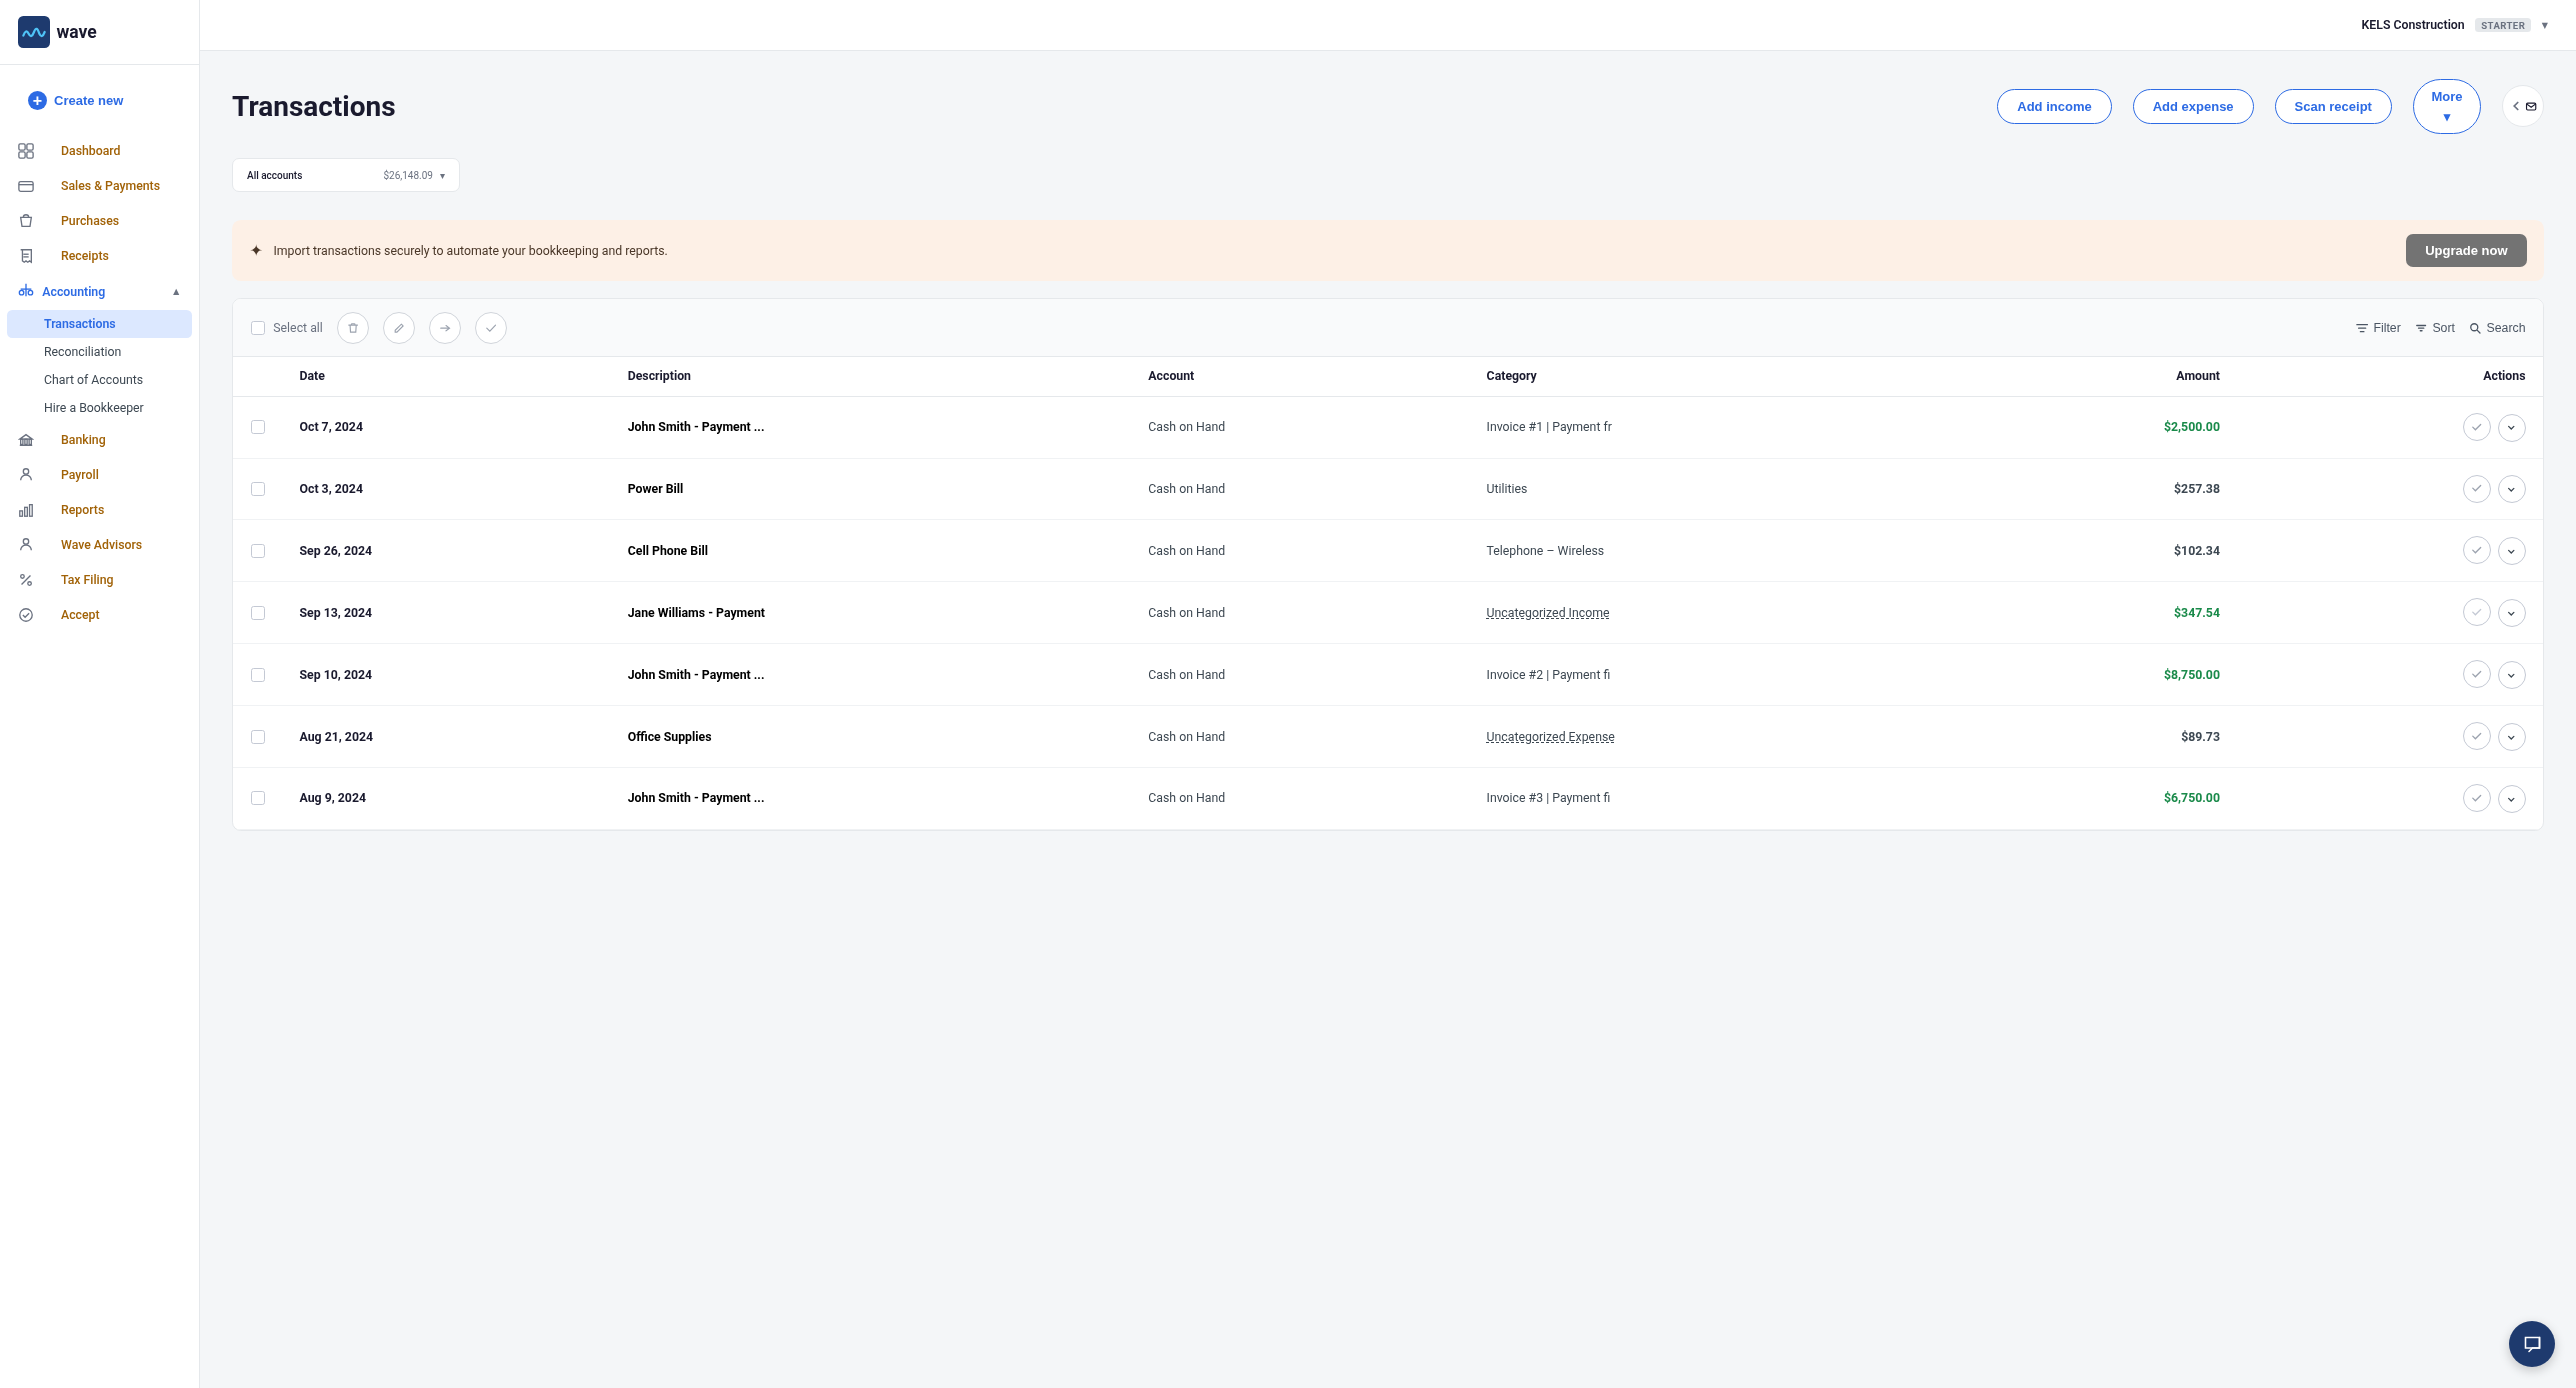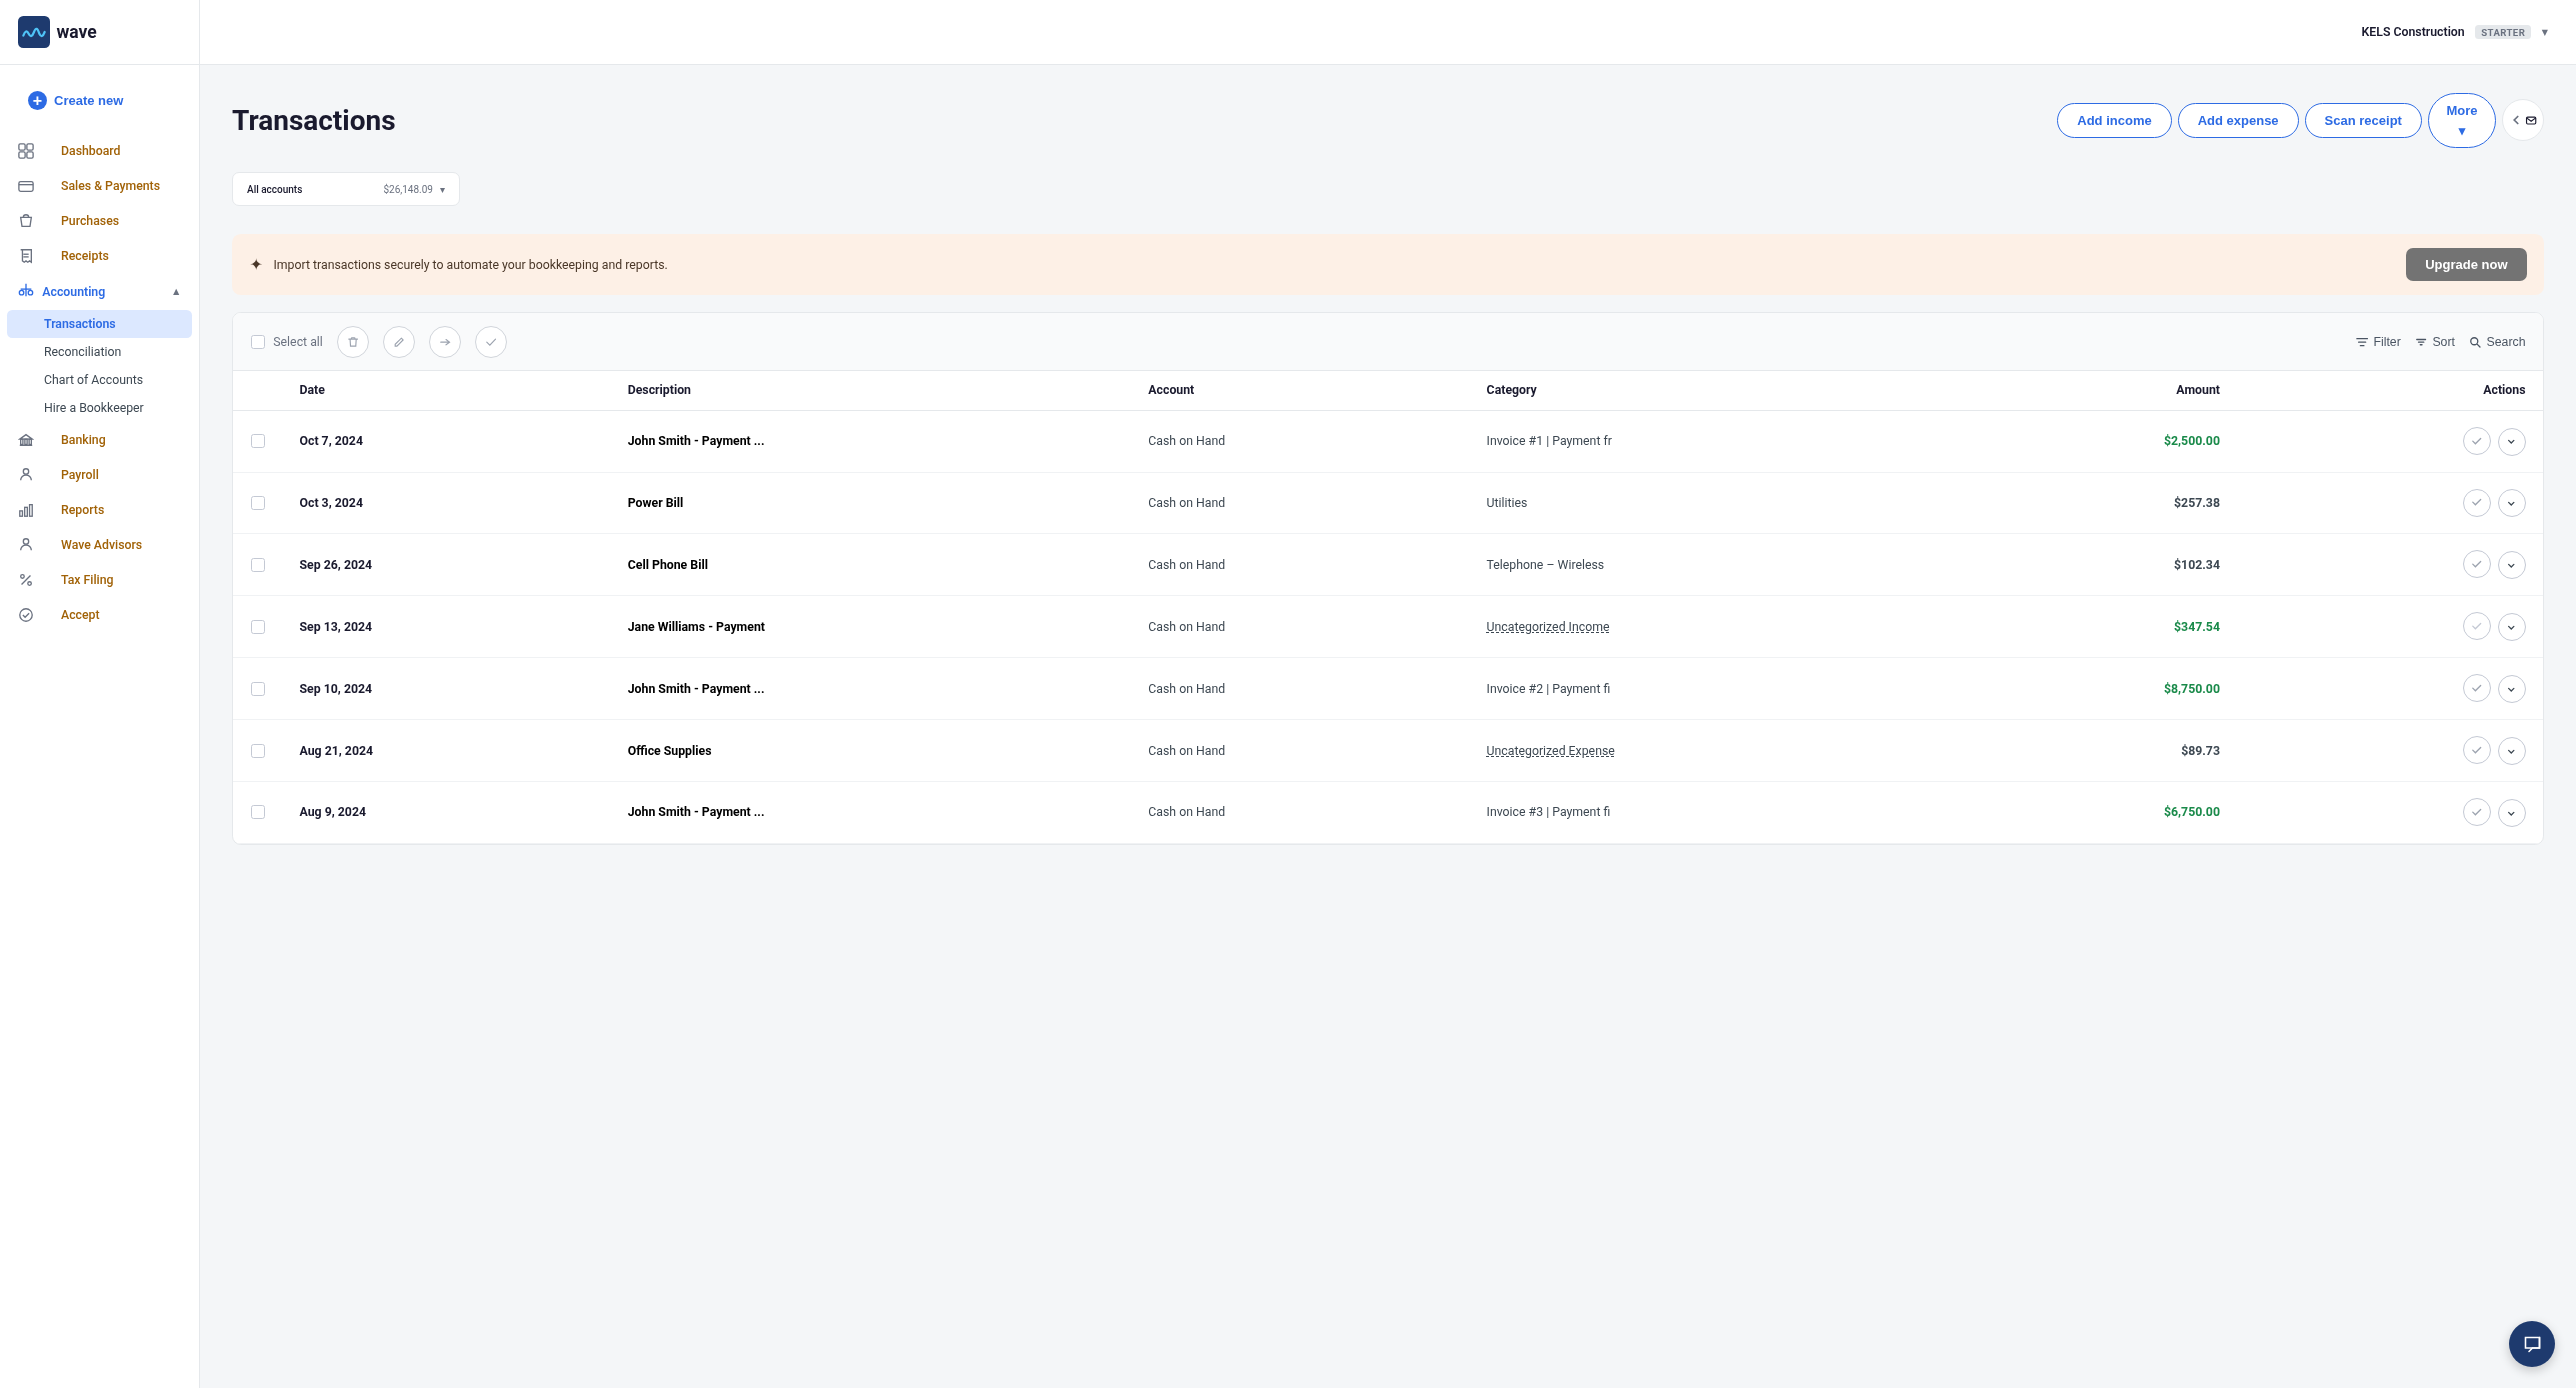--- a/index.html
+++ b/index.html
@@ -125,21 +125,21 @@
       display: flex;
       flex-direction: column;
       overflow: hidden;
     }
 
     
     .topbar {
       background: #fff;
       border-bottom: 0.9px solid #e5e8eb;
       padding: 0 28px;
-      height: 65px;
+      height: 51px;
       display: flex;
       align-items: center;
       justify-content: flex-end;
       gap: 10.5px;
     }
     .company-name {
       font-size: 12.3px;
       font-weight: 600;
       color: #1a1a2e;
     }
@@ -173,21 +173,21 @@
       margin-bottom: 24.5px;
     }
     .page-title {
       font-size: 28px;
       font-weight: 700;
       color: #1a1a2e;
     }
     .header-actions {
       display: flex;
       align-items: center;
-      gap: 6px;
+      gap: 21px;
     }
     .btn-outline {
       border: 1.8px solid #2d6be4;
       background: #fff;
       color: #2d6be4;
       padding: 8.8px 19px;
       border-radius: 44px;
       font-size: 13px;
       font-weight: 600;
       cursor: pointer;

